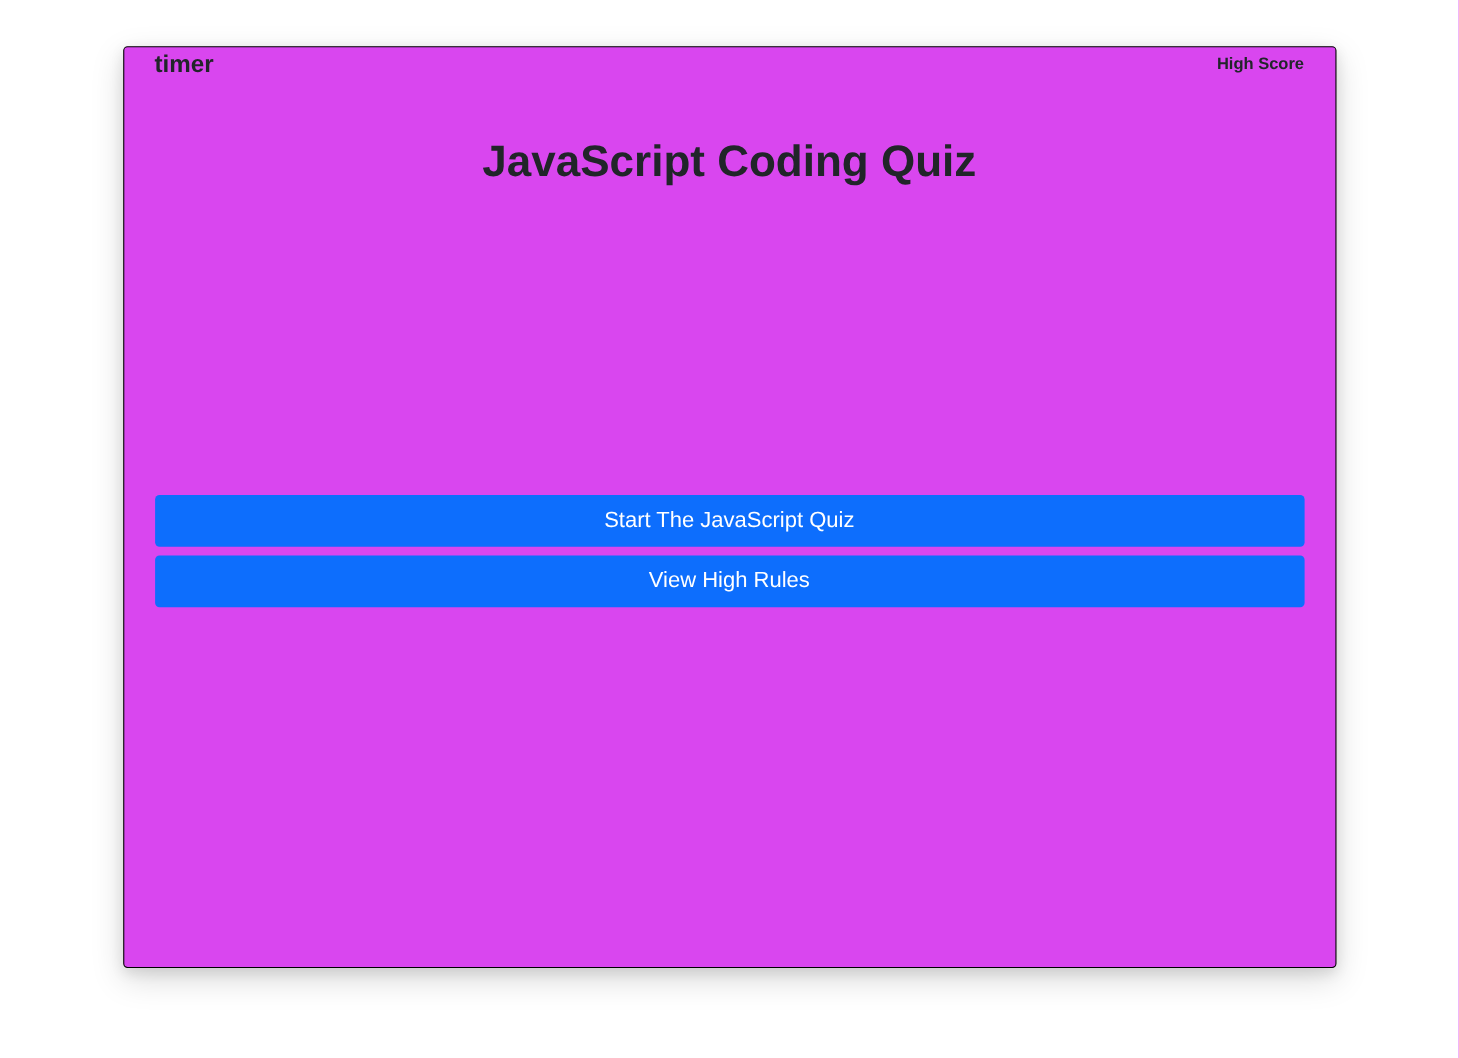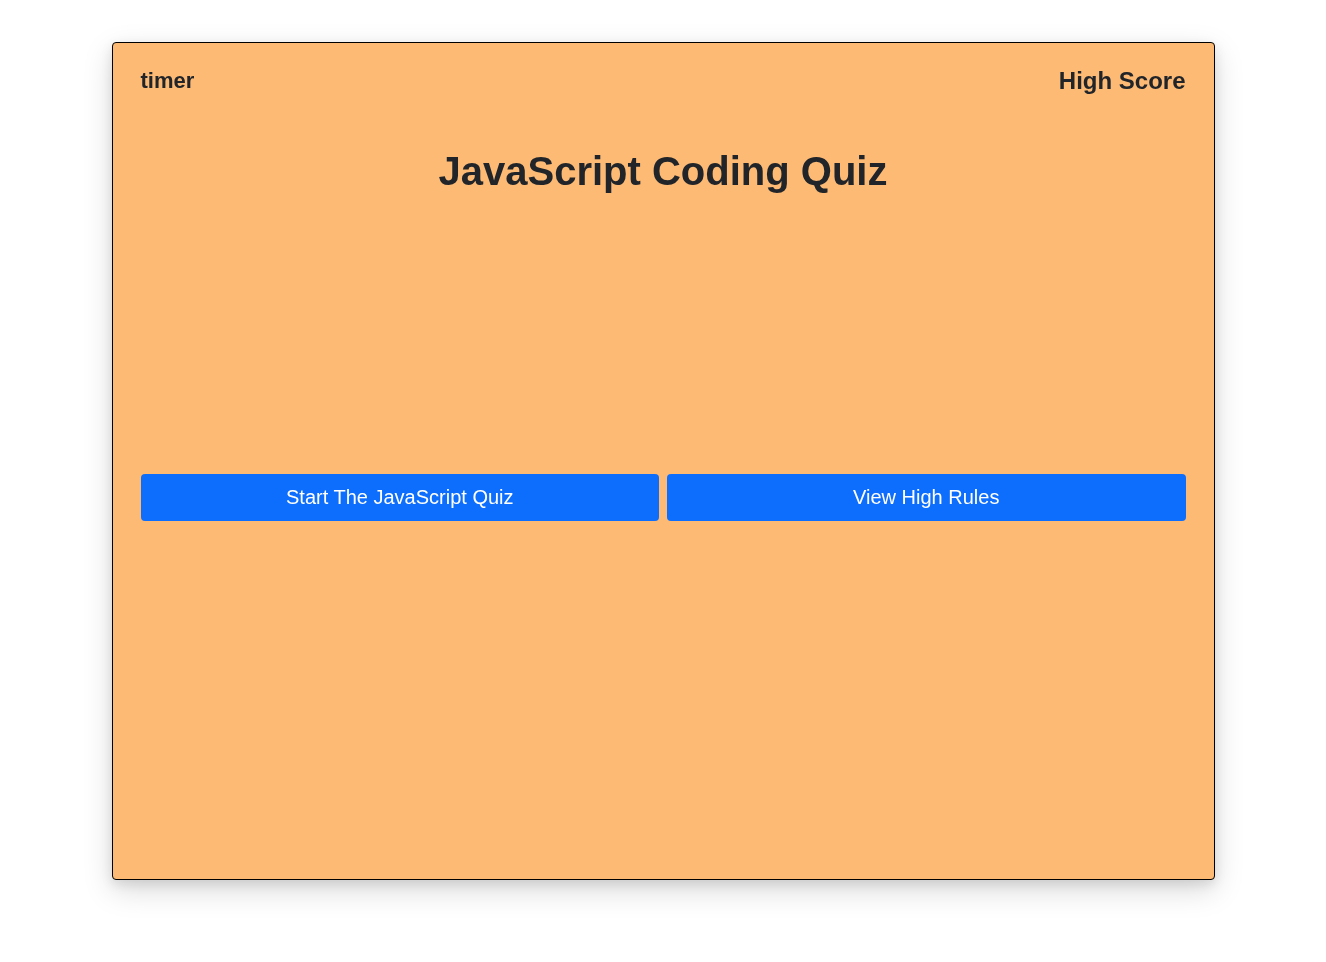--- a/index.html
+++ b/index.html
@@ -15,58 +15,58 @@
       height: 962px;
       display: flex;
       align-items: flex-start;
       justify-content: center;
       padding-top: 42px;
     }
 
     .card {
       width: 1103px;
       height: 838px;
-      background-color: #fdba74;
+      background-color: #d946ef;
       border: 1px solid #000000;
       border-radius: 4px;
       box-shadow: 0 10px 30px rgba(0, 0, 0, 0.15), 0 4px 12px rgba(0, 0, 0, 0.1);
       position: relative;
-      padding: 24px 28px;
+      padding: 2px 28px;
     }
 
     .header-row {
       display: flex;
       justify-content: space-between;
       align-items: center;
       margin-bottom: 54px;
     }
 
     .timer-label {
       font-size: 22px;
       font-weight: 600;
       color: #212529;
     }
 
     .high-score-label {
-      font-size: 24px;
+      font-size: 15px;
       font-weight: 600;
       color: #212529;
     }
 
     .title {
       text-align: center;
       font-size: 40px;
       font-weight: 700;
       color: #212529;
       margin-bottom: 280px;
     }
 
     .button-group {
       display: flex;
-      flex-direction: row;
+      flex-direction: column;
       gap: 8px;
       padding: 0 0px;
     }
 
     .btn {
       background-color: #0d6efd;
       color: #ffffff;
       border: none;
       border-radius: 4px;
       padding: 12px 16px;

